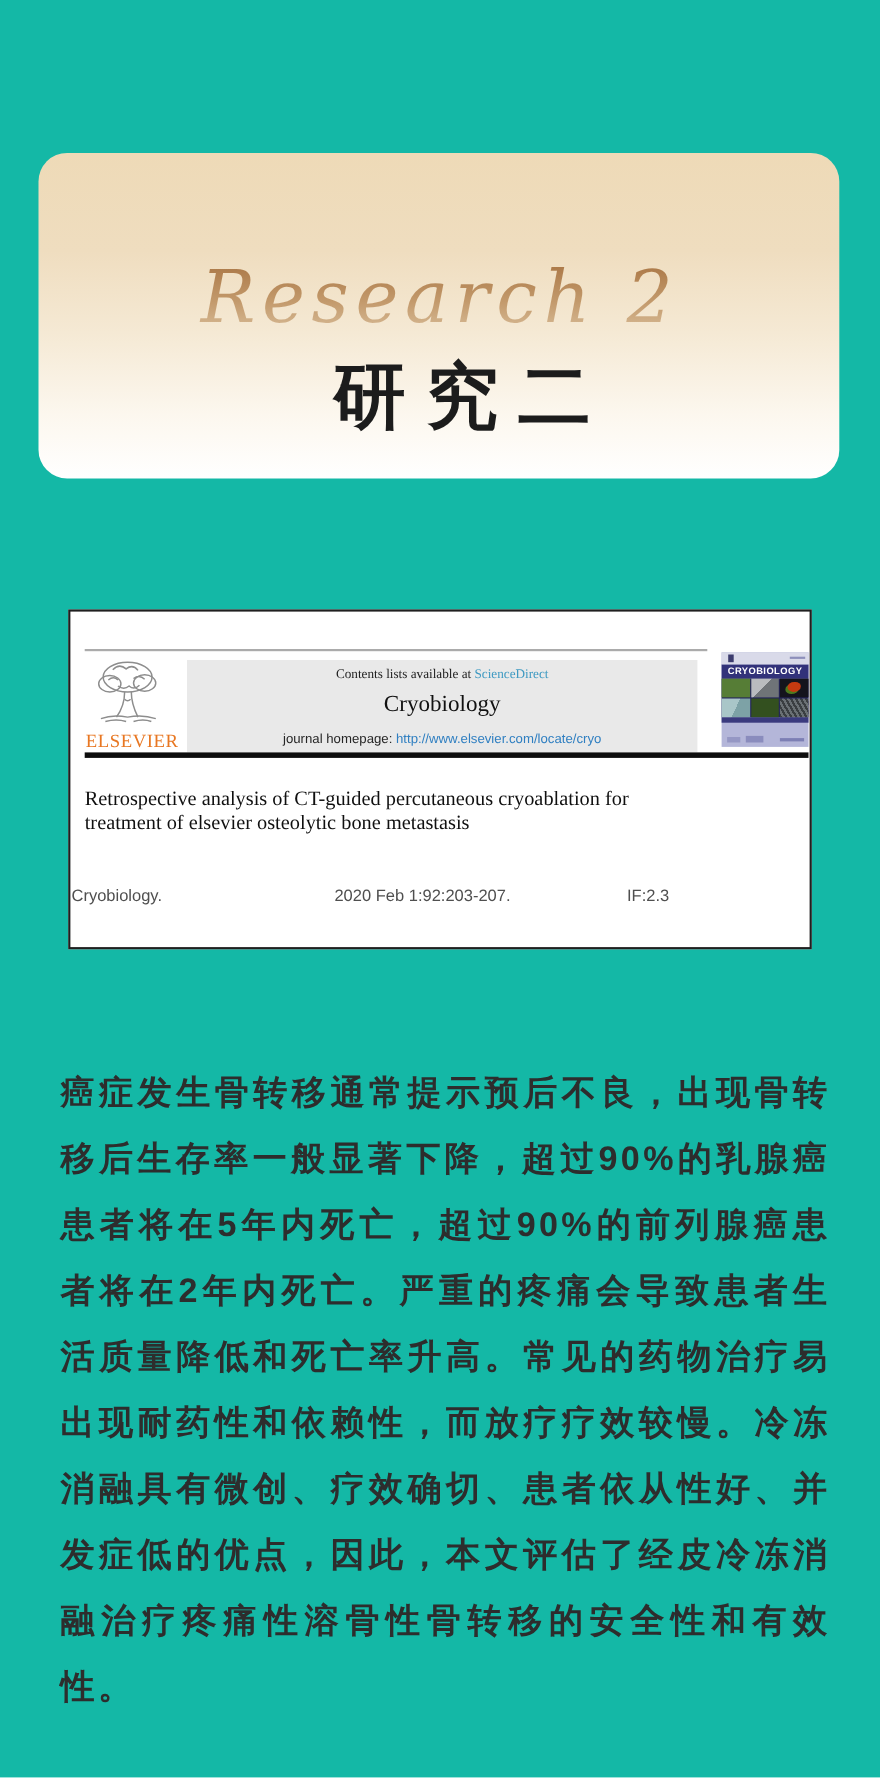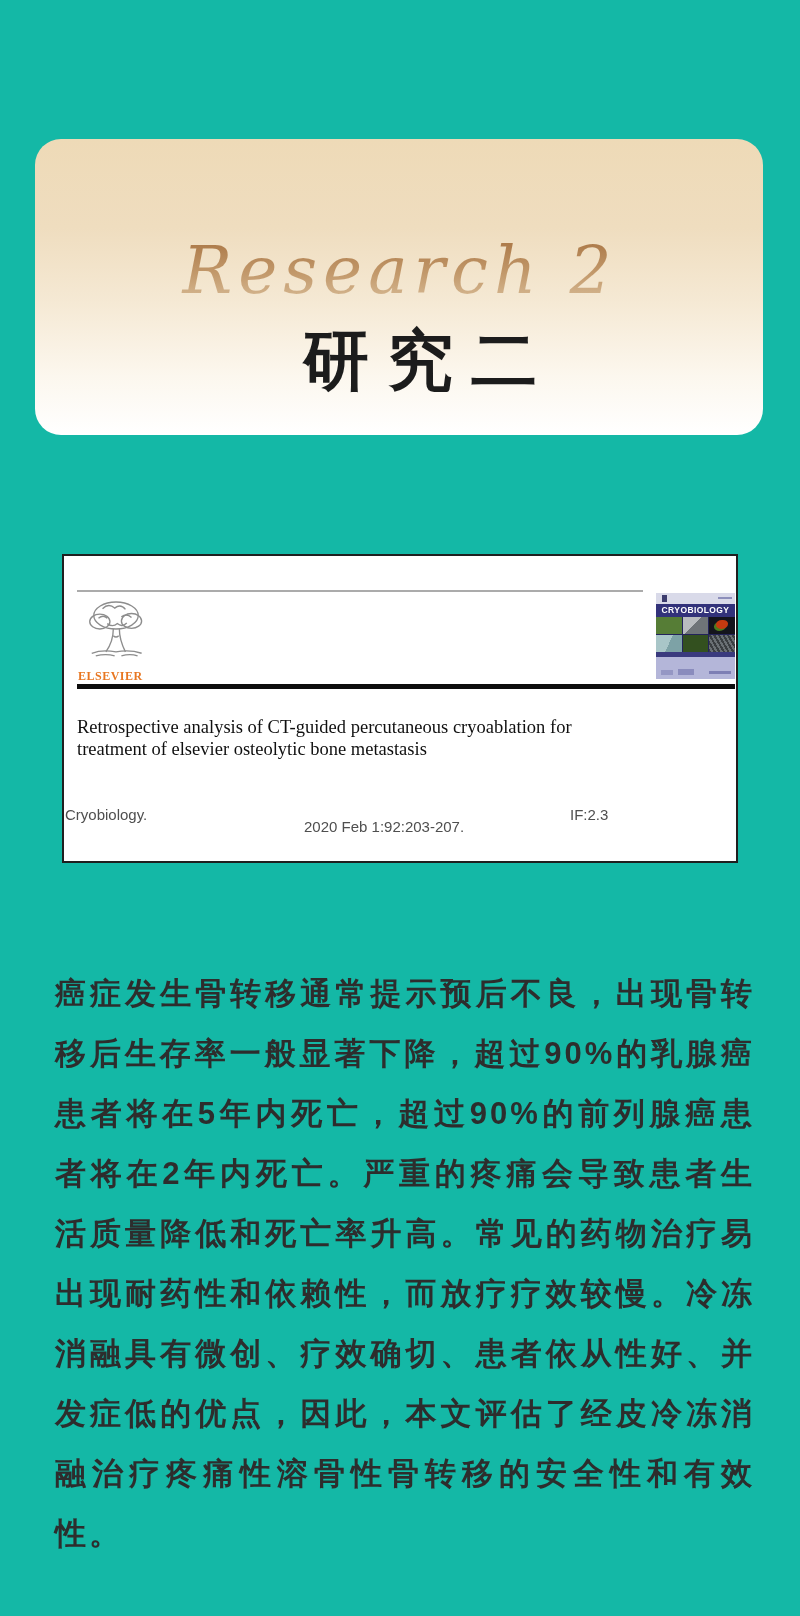--- a/index.html
+++ b/index.html
@@ -39,21 +39,21 @@
     position:absolute; left:62px; top:554px; width:676px; height:309px;
     background:#ffffff; border:2px solid #1f1f1f;
   }
   .thin-rule { position:absolute; left:13px; top:34px; width:566px; height:2px; background:#ababab; }
   .thick-rule { position:absolute; left:13px; top:128px; width:658px; height:5px; background:#0d0d0d; }
 
   .logo-block { position:absolute; left:14px; top:42px; width:92px; height:86px; }
   .logo-tree { display:block; margin-left:4px; }
   .publisher {
     position:absolute; left:0; bottom:0; width:92px;
-    font-family:"Liberation Serif",serif; font-size:12px; font-weight:700;
+    font-family:"Liberation Serif",serif; font-size:17px; font-weight:400;
     letter-spacing:0.5px; color:#e87722;
   }
 
   .masthead {
     position:absolute; left:106px; top:44px; width:464px; height:84px;
     background:#e9e9e9; text-align:center;
   }
   .contents-line {
     margin-top:5px; font-family:"Liberation Serif",serif; font-size:12px; color:#1d1d1d;
   }
@@ -91,21 +91,21 @@
 
   .article-title {
     position:absolute; left:13px; top:160px; width:560px;
     font-family:"Liberation Serif",serif; font-size:18.5px; line-height:22px;
     color:#101010;
   }
 
   .meta-row { position:absolute; left:0; top:250px; width:784px; height:24px;
     font-family:"Liberation Sans",sans-serif; font-size:15px; color:#4f4f4f; }
   .meta-journal { position:absolute; left:1px; top:0; }
-  .meta-citation { position:absolute; left:240px; top:12px; }
+  .meta-citation { position:absolute; left:240px; top:0; }
   .meta-if { position:absolute; left:506px; top:0; }
 
   
   .abstract {
     position:absolute; left:55px; top:964px; width:700px;
     font-family:"Liberation Sans",sans-serif;
     font-size:31px; line-height:60px; letter-spacing:3px;
     color:#2d2d2d; text-align:justify; text-justify:inter-ideograph;font-weight:bold;
   }
 </style>
@@ -133,20 +133,29 @@
           <path d="M37 38 q8 6 15 0 q7 6 14 -1"></path>
           <path d="M46 46 C46 58 42 70 35 80 M55 46 C55 60 59 70 64 80"></path>
           <path d="M46 56 q4 4 8 0"></path>
           <path d="M14 82 Q30 76 50 80 Q70 76 88 82"></path>
           <path d="M20 86 q15 -4 28 0 M58 86 q13 -4 24 0"></path>
         </g>
       </svg>
       <div class="publisher">ELSEVIER</div>
     </div>
 
+    <div class="masthead">
+      <div class="contents-line">
+        <span>Contents lists available at </span><span class="sd-link">ScienceDirect</span>
+      </div>
+      <div class="journal-name">Cryobiology</div>
+      <div class="homepage-line">
+        <span>journal homepage: </span><span class="hp-link">http://www.elsevier.com/locate/cryo</span>
+      </div>
+    </div>
 
     <div class="cover">
       <div class="cover-topband">
         <span class="mini-mark"></span>
         <span class="mini-text"></span>
       </div>
       <div class="cover-titleband">CRYOBIOLOGY</div>
       <div class="cover-grid">
         <div class="cg1"></div>
         <div class="cg2"></div>

